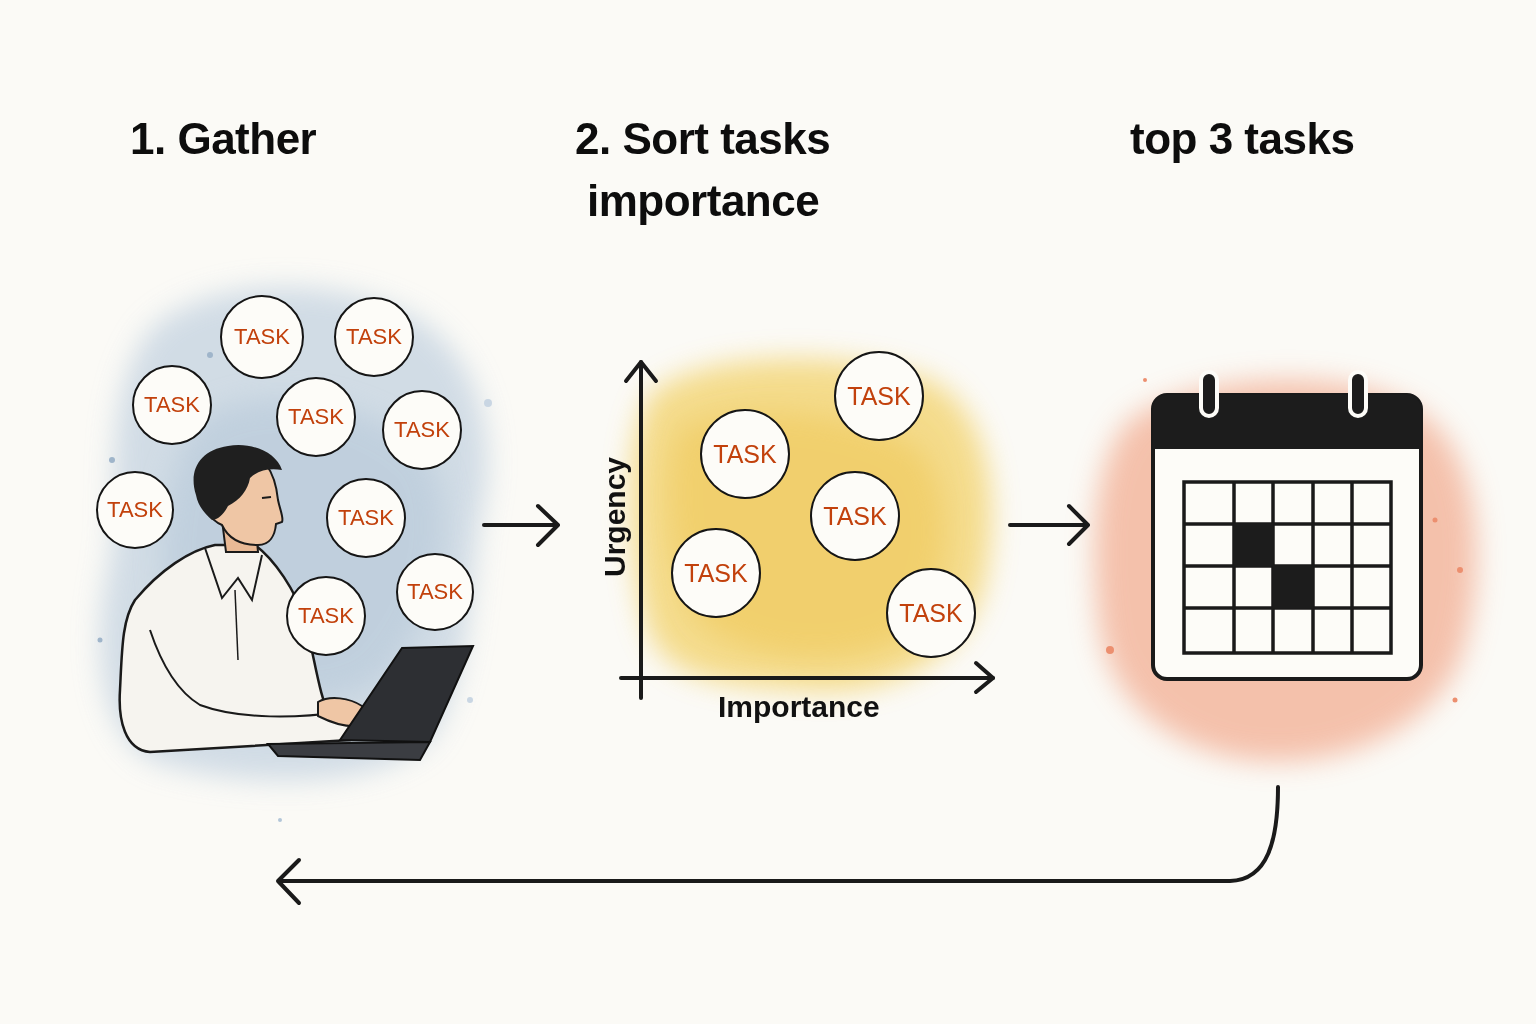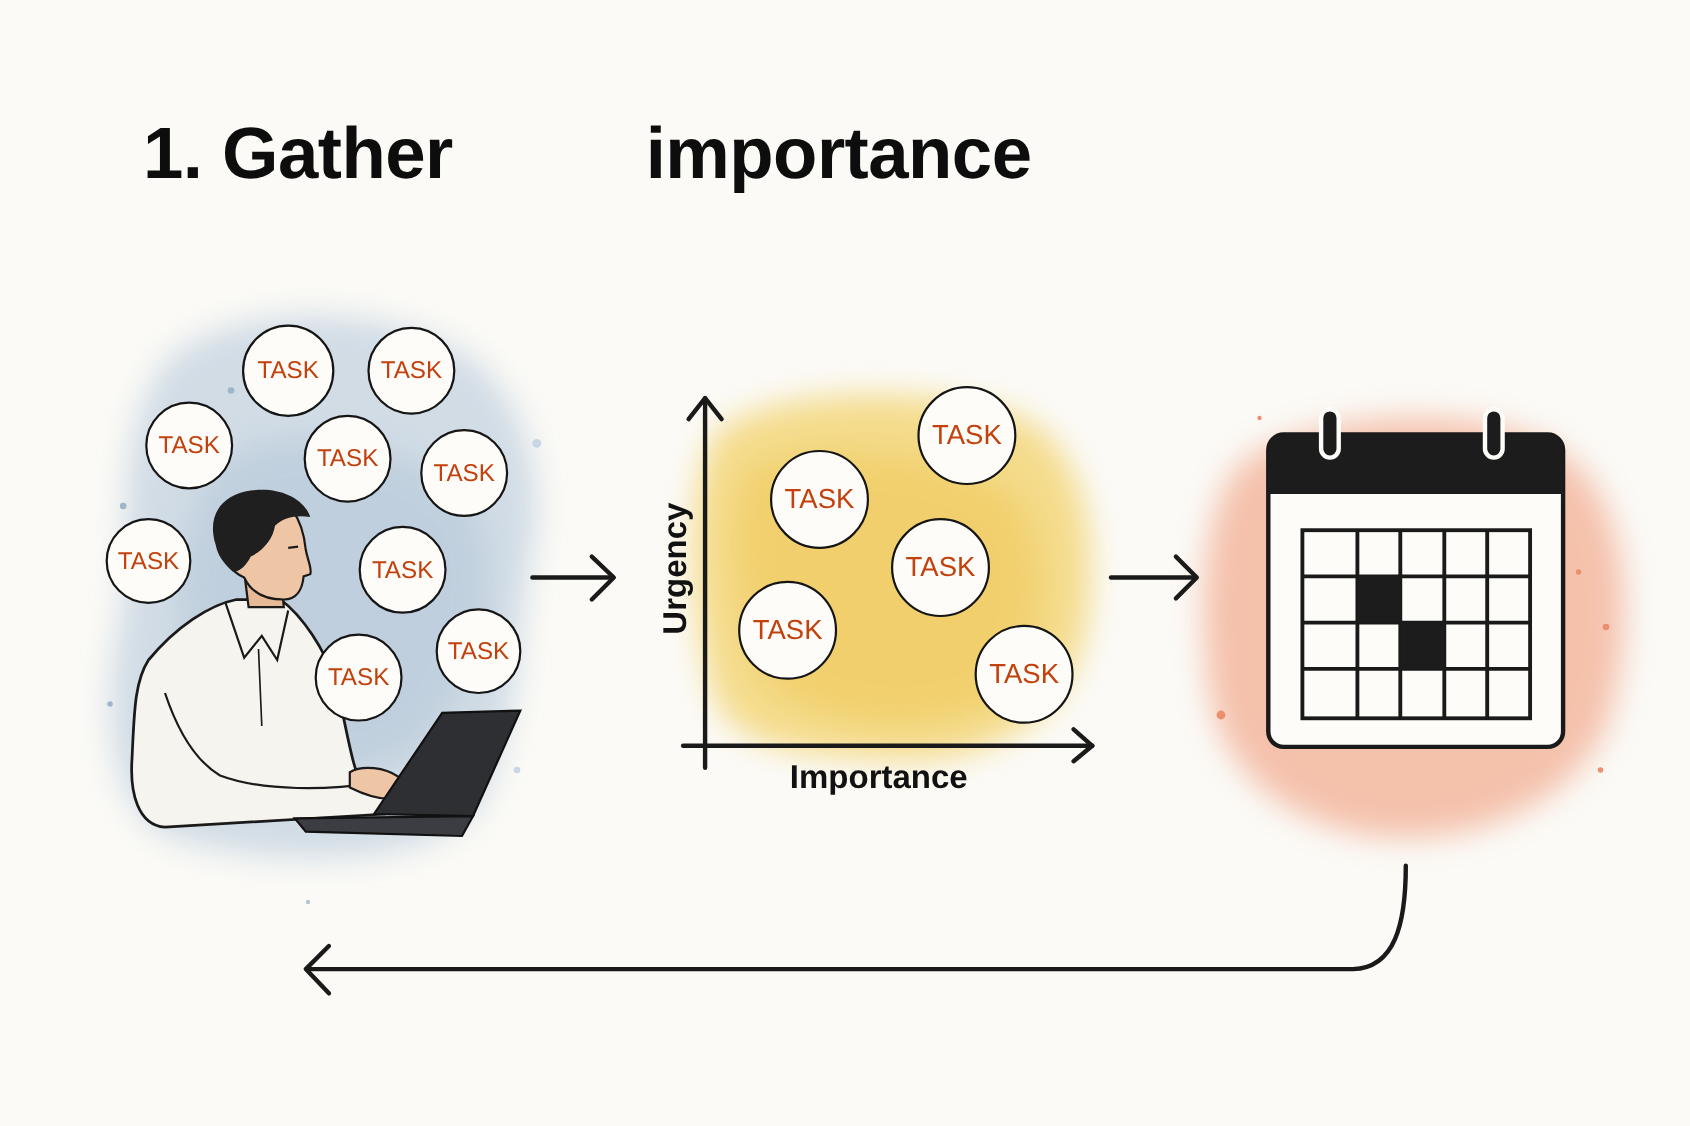--- a/index.html
+++ b/index.html
@@ -6,21 +6,21 @@
     body {
       width: 1536px; height: 1024px; overflow: hidden;
       background: #fbfaf6;
       font-family: "Liberation Sans", "DejaVu Sans", sans-serif;
       color: #111;
       position: relative;
     }
     .title {
       position: absolute;
       font-weight: 700;
-      font-size: 66px;
+      font-size: 44px;
       line-height: 62px;
       letter-spacing: -0.5px;
       color: #0d0d0d;
       white-space: nowrap;
     }
     .title span { display: block; }
     #t1 { left: 130px; top: 108px; }
     #t1 .l2 { padding-left: 22px; }
     #t2 { left: 575px; top: 108px; }
     #t2 .l2, #t2 .l3 { padding-left: 12px; }
@@ -156,23 +156,25 @@
   <g stroke="#1a1a1a" stroke-width="4" stroke-linecap="round" stroke-linejoin="round" fill="none">
     <path d="M1278,787 C1278,840 1268,880 1230,881 L279,881"></path>
     <polyline points="299,860 278,881 299,903"></polyline>
   </g>
 </svg>
 
 <div class="title" id="t1">
   <span>1. Gather</span>
 </div>
 <div class="title" id="t2">
+  <span>2. Sort tasks</span>
   <span class="l3">importance</span>
 </div>
 <div class="title" id="t3">
+  <span>top 3 tasks</span>
 </div>
 
 <div>
   <div class="bubble" style="left: 220px; top: 295px; width: 84px; height: 84px;">TASK</div>
   <div class="bubble" style="left: 334px; top: 297px; width: 80px; height: 80px;">TASK</div>
   <div class="bubble" style="left: 132px; top: 365px; width: 80px; height: 80px;">TASK</div>
   <div class="bubble" style="left: 276px; top: 377px; width: 80px; height: 80px;">TASK</div>
   <div class="bubble" style="left: 382px; top: 390px; width: 80px; height: 80px;">TASK</div>
   <div class="bubble" style="left: 96px; top: 471px; width: 78px; height: 78px;">TASK</div>
   <div class="bubble" style="left: 326px; top: 478px; width: 80px; height: 80px;">TASK</div>

